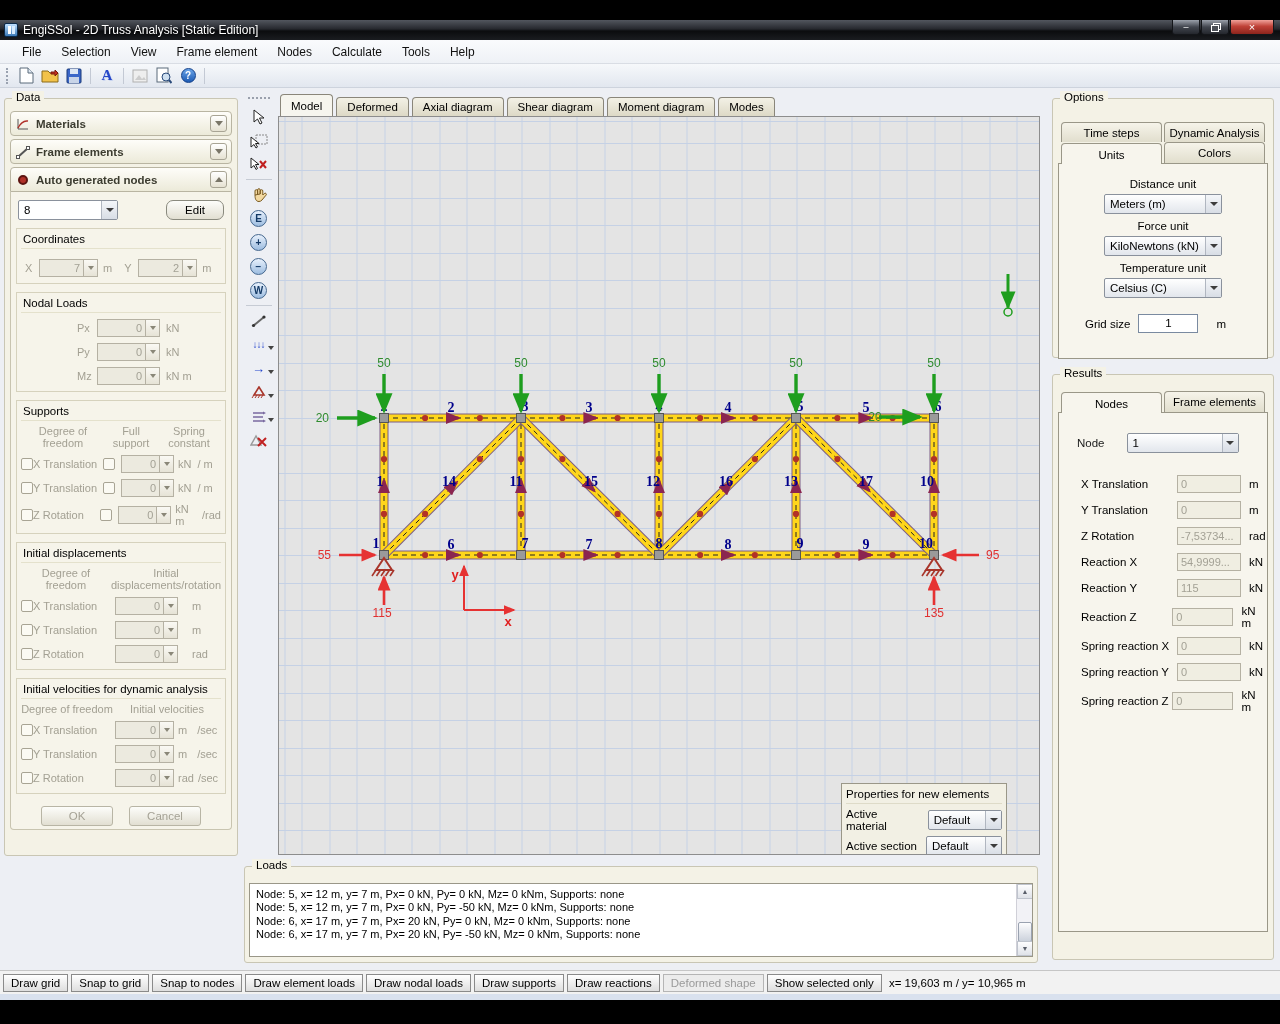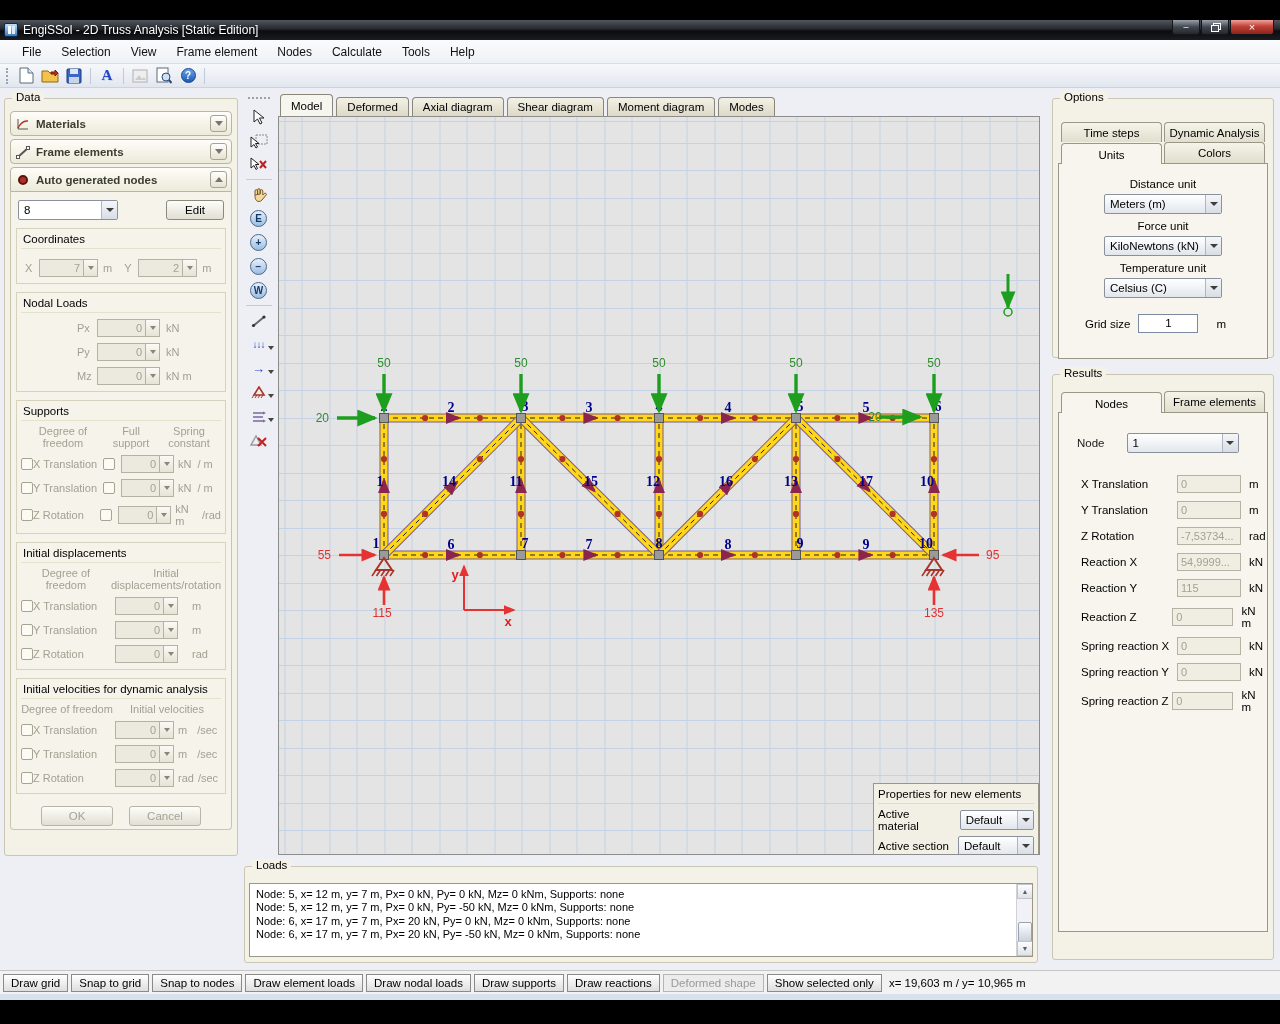--- a/index.html
+++ b/index.html
@@ -90,21 +90,21 @@
   
   .canvas { position:absolute; left:278px; top:96px; width:762px; height:739px; border:1px solid #8d8d8d; background:#e4e4e4;
     background-image:repeating-linear-gradient(to right,#c5d1e5 0 1px,transparent 1px 27.5px),
                      repeating-linear-gradient(to bottom,#c5d1e5 0 1px,transparent 1px 27.5px);
     background-position:22.5px 26px; overflow:hidden; }
   .canvas svg { position:absolute; left:0; top:0; }
   .mlabel { font-family:"Liberation Serif",serif; font-weight:bold; font-size:14px; fill:#00008b; }
   .loadlabel { font-size:12px; fill:#2e8b2e; }
   .reactlabel { font-size:12px; fill:#e03030; }
   .axislabel { font-size:13px; font-weight:bold; fill:#e02020; }
-  .props-box { position:absolute; left:594px; top:666px; width:166px; background:#f2f0e4; border:1px solid #9a9788; padding:2px 4px 5px 4px; z-index:5; }
+  .props-box { position:absolute; left:562px; top:666px; width:166px; background:#f2f0e4; border:1px solid #9a9788; padding:2px 4px 5px 4px; z-index:5; }
   .props-title { font-size:11.5px; color:#000; padding:2px 0 3px 0; border-bottom:1px solid #dedbc8; }
   .prow { display:flex; align-items:center; margin-top:4px; font-size:11.5px; color:#000;gap:8px; }
   .prow .combo { width:76px; margin-left:auto; }
 
   
   .info-gb { left:244px; top:846px; width:794px; height:97px; }
   .info-box { position:absolute; left:4px; top:16px; right:4px; bottom:5px; background:#fff; border:1px solid #9a9788; overflow:hidden; }
   .info-lines { padding:4px 22px 0 6px; font-size:11px; line-height:13.4px; color:#000; white-space:nowrap; }
   .sbar { position:absolute; right:0; top:0; bottom:0; width:16px; background:#f2f2f6; border-left:1px solid #d0d0d8; }
   .sb-btn { width:16px; height:15px; background:linear-gradient(#fdfdfe,#dfe2e8); border:1px solid #bfc4cd; color:#5a5f6a; font-size:7px; display:flex; align-items:center; justify-content:center; }
@@ -251,21 +251,21 @@
       <span class="lbl">Auto generated nodes</span>
       <span class="chev up"></span>
     </div>
 
     <div class="grp-body">
       <div class="sel-row">
         <div class="combo" style="width:100px; background:#fff;">
           <span>8</span>
           <span class="car"></span>
         </div>
-        <div class="btn3d" style="width:58px; margin-left:48px;">Edit</div>
+        <div class="btn3d" style="width:58px; margin-left:48px;border-radius:7px;">Edit</div>
       </div>
 
       <div class="secbox">
         <div class="sec-title">Coordinates</div>
         <div class="frow" style="margin-top:10px;">
           <span style="width:14px; margin-left:4px;">X</span>
           <span class="ncombo">
               <span class="nval" style="width:44px;">7</span>
               <span class="nbtn"></span>
             </span>

